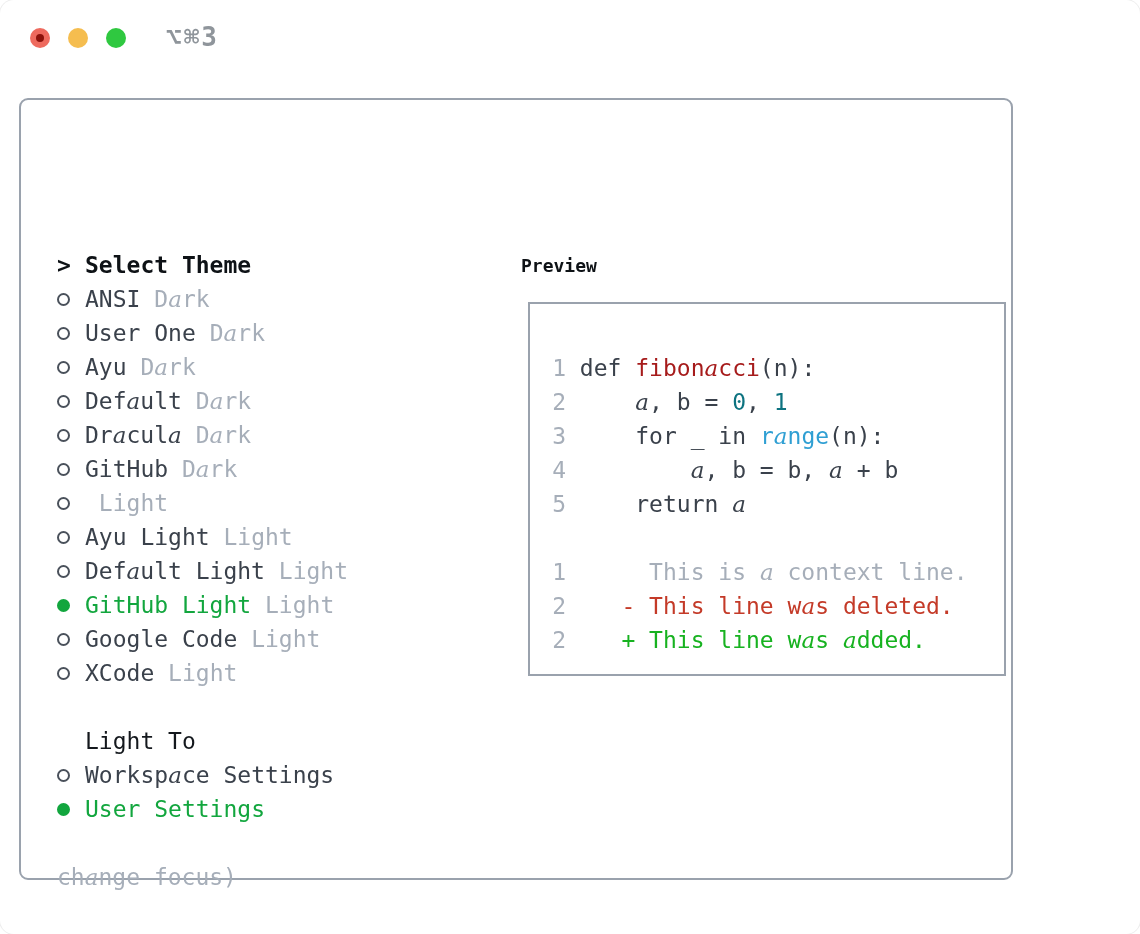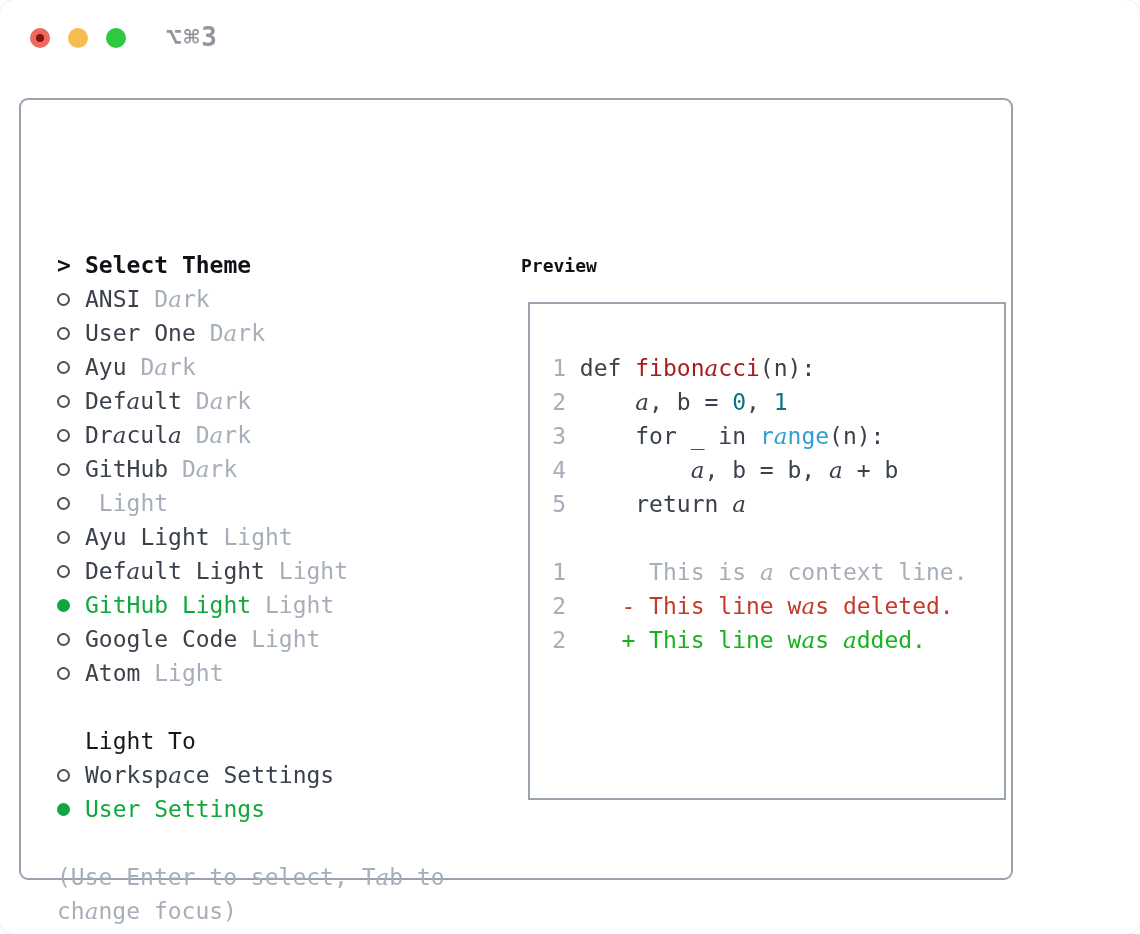--- a/index.html
+++ b/index.html
@@ -44,21 +44,21 @@
   .subhdr{color:#14181d;}
   .ring{width:13px;height:13px;border-radius:50%;border:2px solid #4a515b;display:inline-block;}
   .ring.filled{background:var(--accent-green);border-color:var(--accent-green);}
   .label{color:var(--text-dark);}
   .label.selected{color:var(--accent-green);}
   .variant{color:var(--text-muted);}
   .hint{color:var(--text-muted);}
 
   
   .preview-title{position:absolute;left:500px;top:149px;font-size:18px;line-height:34px;font-weight:bold;color:var(--heading);}
-  .preview-box{position:absolute;left:507px;top:202px;width:478px;height:498px;border:2px solid var(--border-gray);background:#fff;
+  .preview-box{position:absolute;left:507px;top:202px;width:478px;height:374px;border:2px solid var(--border-gray);background:#fff;
                padding:47px 0 0 22px;font-size:23px;line-height:34px;white-space:pre;overflow:hidden;}
   .pline{height:34px;white-space:pre;}
   .lnum{display:inline-block;width:14px;text-align:right;color:var(--text-muted);}
   .tok-t{color:var(--text-dark);}
   .tok-fn{color:var(--func-red);}
   .tok-n{color:var(--number-teal);}
   .tok-b{color:var(--builtin-blue);}
   .tok-ctx{color:var(--text-muted);}
   .tok-del{color:var(--diff-red);}
   .tok-add{color:var(--diff-green);}
@@ -87,26 +87,25 @@
         <div class="row"><span class="cell-pre"><span class="ring"></span></span><span class="label">User One</span><span class="variant"> D<i class="qa">a</i>rk</span></div>
         <div class="row"><span class="cell-pre"><span class="ring"></span></span><span class="label">Ayu</span><span class="variant"> D<i class="qa">a</i>rk</span></div>
         <div class="row"><span class="cell-pre"><span class="ring"></span></span><span class="label">Def<i class="qa">a</i>ult</span><span class="variant"> D<i class="qa">a</i>rk</span></div>
         <div class="row"><span class="cell-pre"><span class="ring"></span></span><span class="label">Dr<i class="qa">a</i>cul<i class="qa">a</i></span><span class="variant"> D<i class="qa">a</i>rk</span></div>
         <div class="row"><span class="cell-pre"><span class="ring"></span></span><span class="label">GitHub</span><span class="variant"> D<i class="qa">a</i>rk</span></div>
         <div class="row"><span class="cell-pre"><span class="ring"></span></span><span class="variant"> Light</span></div>
         <div class="row"><span class="cell-pre"><span class="ring"></span></span><span class="label">Ayu Light</span><span class="variant"> Light</span></div>
         <div class="row"><span class="cell-pre"><span class="ring"></span></span><span class="label">Def<i class="qa">a</i>ult Light</span><span class="variant"> Light</span></div>
         <div class="row"><span class="cell-pre"><span class="ring filled"></span></span><span class="label selected">GitHub Light</span><span class="variant"> Light</span></div>
         <div class="row"><span class="cell-pre"><span class="ring"></span></span><span class="label">Google Code</span><span class="variant"> Light</span></div>
-        <div class="row"><span class="cell-pre"><span class="ring"></span></span><span class="label">Atom</span><span class="variant"> Light</span></div>
+        <div class="row"><span class="cell-pre"><span class="ring"></span></span><span class="label">XCode</span><span class="variant"> Light</span></div>
         <div class="row"></div>
         <div class="row"><span class="cell-pre"></span><span class="subhdr">Light To</span></div>
         <div class="row"><span class="cell-pre"><span class="ring"></span></span><span class="label">Worksp<i class="qa">a</i>ce Settings</span></div>
         <div class="row"><span class="cell-pre"><span class="ring filled"></span></span><span class="label selected">User Settings</span></div>
         <div class="row"></div>
-        <div class="row"><span class="hint">(Use Enter to select, T<i class="qa">a</i>b to</span></div>
         <div class="row"><span class="hint">ch<i class="qa">a</i>nge focus)</span></div>
       </div>
     <div class="preview-title">Preview</div>
     <div class="preview-box" id="preview-box"><div class="pline"><span class="lnum">1</span> <span class="tok-t">def </span><span class="tok-fn">fibon<i class="qa">a</i>cci</span><span class="tok-t">(n):</span></div><div class="pline"><span class="lnum">2</span> <span class="tok-t">    <i class="qa">a</i>, b = </span><span class="tok-n">0</span><span class="tok-t">, </span><span class="tok-n">1</span></div><div class="pline"><span class="lnum">3</span> <span class="tok-t">    for _ in </span><span class="tok-b">r<i class="qa">a</i>nge</span><span class="tok-t">(n):</span></div><div class="pline"><span class="lnum">4</span> <span class="tok-t">        <i class="qa">a</i>, b = b, <i class="qa">a</i> + b</span></div><div class="pline"><span class="lnum">5</span> <span class="tok-t">    return <i class="qa">a</i></span></div><div class="pline"><span class="lnum"></span> </div><div class="pline"><span class="lnum">1</span> <span class="tok-ctx">     This is <i class="qa">a</i> context line.</span></div><div class="pline"><span class="lnum">2</span> <span class="tok-del">   - This line w<i class="qa">a</i>s deleted.</span></div><div class="pline"><span class="lnum">2</span> <span class="tok-add">   + This line w<i class="qa">a</i>s <i class="qa">a</i>dded.</span></div></div>
   </div>
 
 </div>
 
 </body></html>

